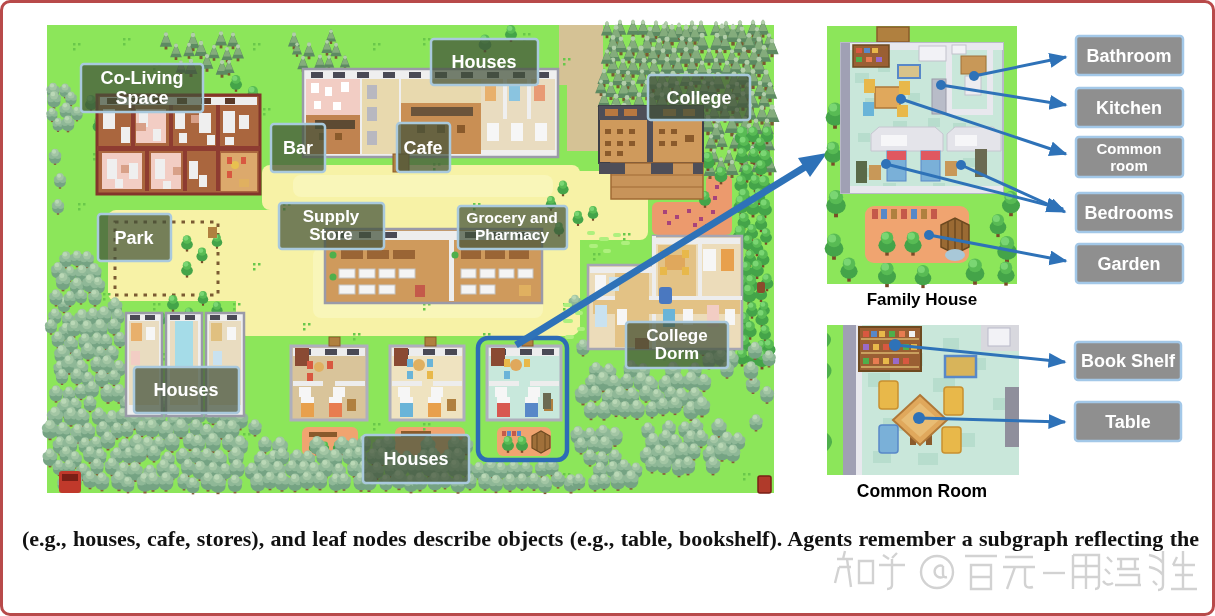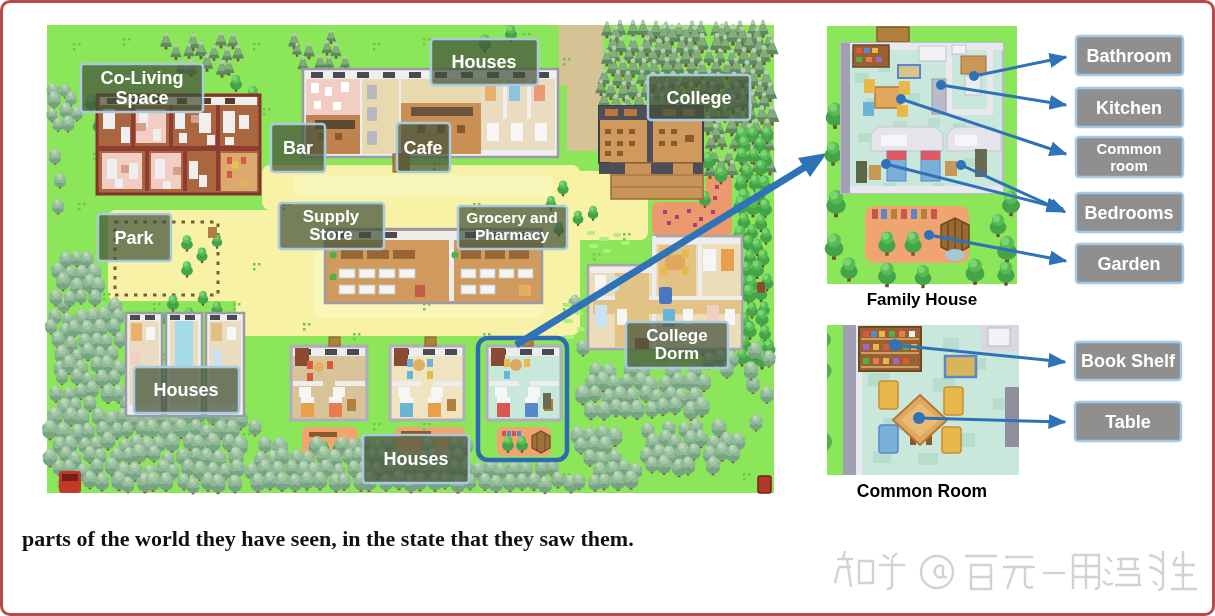--- a/index.html
+++ b/index.html
@@ -1561,15 +1561,15 @@
     <path d="M1104 554 l5 5 M1102 566 l5 5 M1100 578 q4 6 10 2 M1114 556 h22 M1118 556 v10 M1132 556 v10 M1114 566 h22 M1112 582 h26 M1116 572 h20 v10 h-20"></path>
 
     <path d="M1146 552 q10 2 14 8 M1146 564 q10 2 14 8 M1160 548 v34 q0 5 -5 5 M1150 578 l4 4"></path>
 
     <path d="M1174 554 l-4 8 M1180 548 v38 M1170 562 h22 M1172 572 h18 M1168 586 h26"></path>
   </g>
 </svg>
 
 
 <div id="cap">
- <div>parts of the world they have seen, in the state that they saw them.</div>
+ <div class="jl">(e.g., houses, cafe, stores), and leaf nodes describe objects (e.g., table, bookshelf). Agents remember a subgraph reflecting the</div>
 </div>
 </div>
 
 </body></html>

